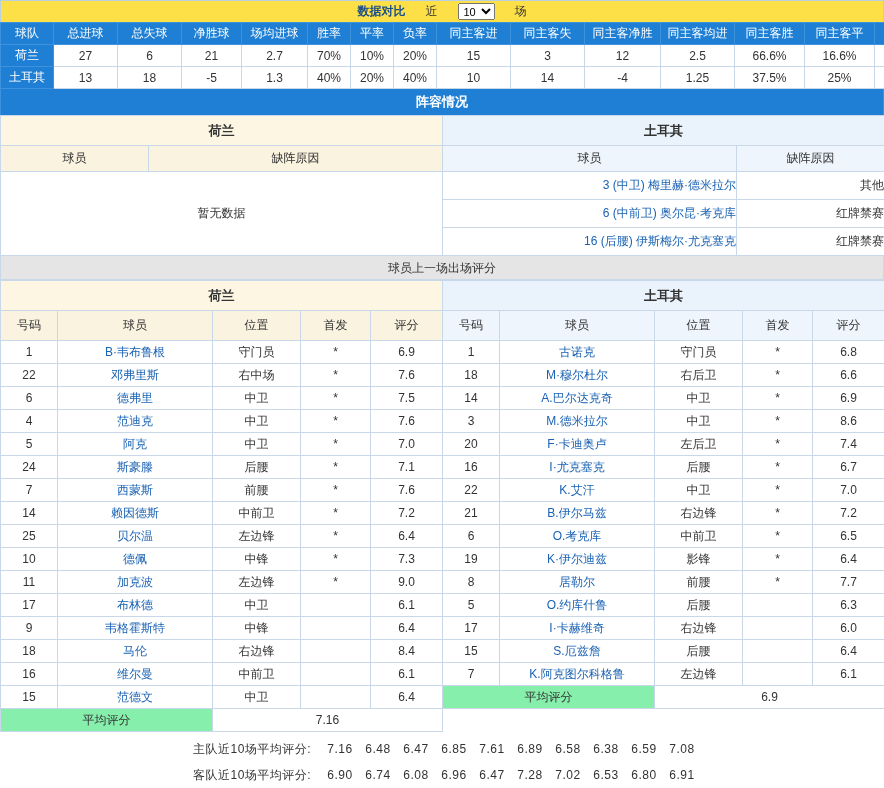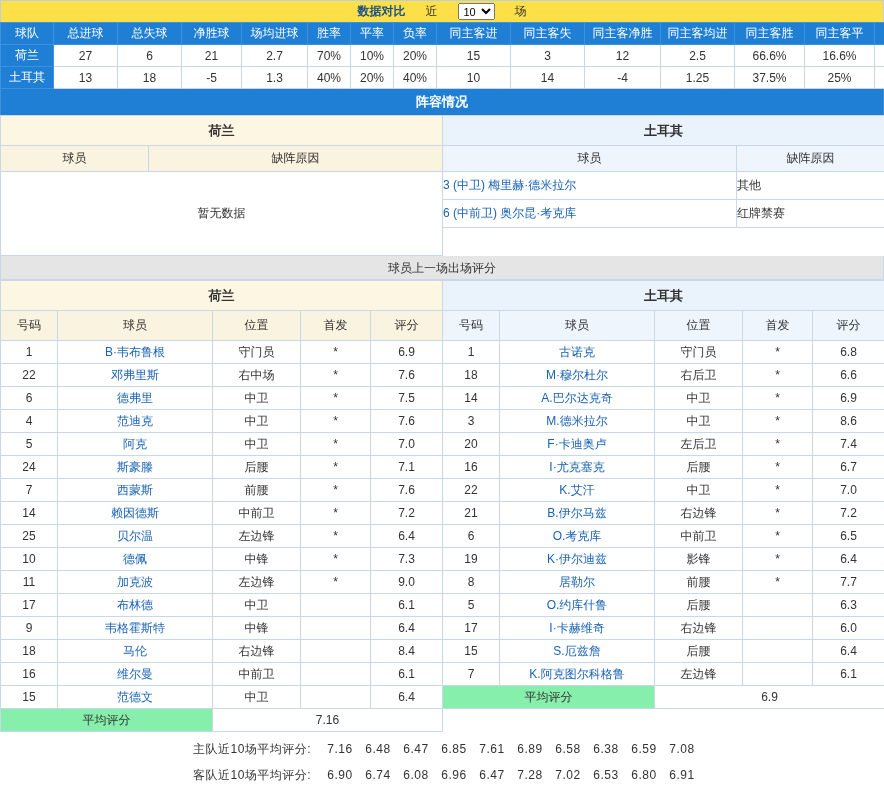--- a/index.html
+++ b/index.html
@@ -93,21 +93,21 @@
     color: #333;
   }
   .sub-hdr.left { background: #faf3e0; }
   .sub-hdr.right { background: #eef5fc; }
   .nodata {
     height: 84px;
     text-align: center;
     color: #333;
     font-size: 12px;
   }
-  .abs-row td { height: 28px; text-align: left; font-size: 12px; margin-left: 23px; }
+  .abs-row td { height: 28px; text-align: right; font-size: 12px; margin-left: 23px; }
   .abs-name { color: #1a62b3; }
 
   
   .caption {
     height: 24px;
     line-height: 24px;
     text-align: center;
     font-size: 12px;
     color: #333;
     border-left: 1px solid #c9d8e8;
@@ -279,20 +279,24 @@
       </tbody>
         <tbody id="away-absence-body">
           <tr class="abs-row">
             <td class="abs-name">3 (中卫) 梅里赫·德米拉尔</td>
             <td>其他</td>
           </tr>
           <tr class="abs-row">
             <td class="abs-name">6 (中前卫) 奥尔昆·考克库</td>
             <td>红牌禁赛</td>
           </tr>
+          <tr class="abs-row">
+            <td class="abs-name">16 (后腰) 伊斯梅尔·尤克塞克</td>
+            <td>红牌禁赛</td>
+          </tr>
         </tbody>
     </table>
   </div>
 </div>
 
 <div class="caption">球员上一场出场评分</div>
 
 <div class="two-col">
   <div class="col">
     <table class="players">

